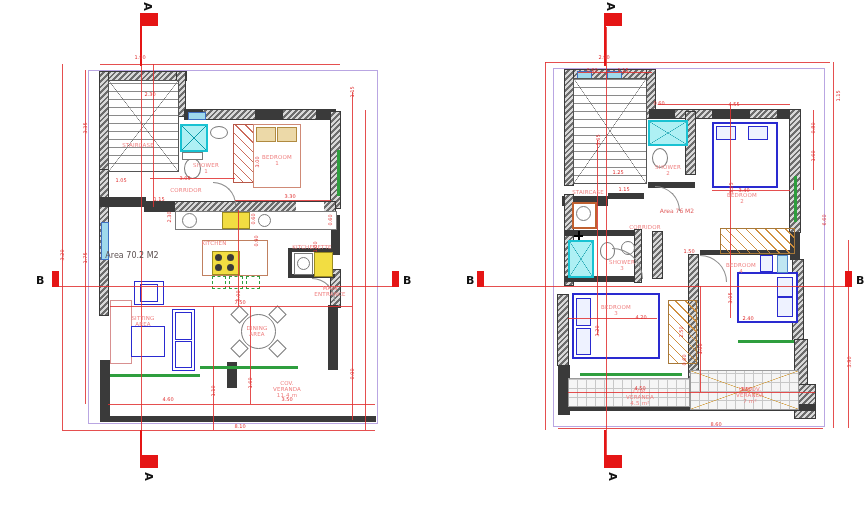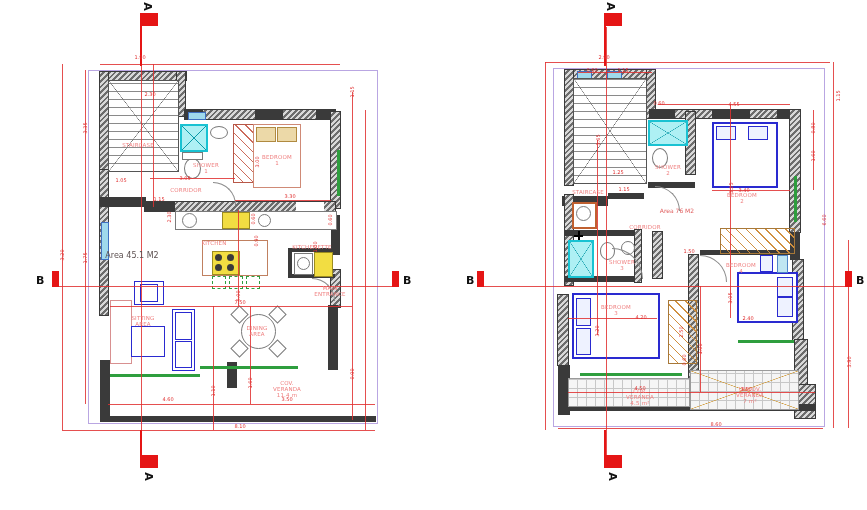--- a/index.html
+++ b/index.html
@@ -164,21 +164,21 @@
     <div class="flag" style="left:140px;top:13px;width:18px;height:13px"></div>
     <div class="flag" style="left:140px;top:26px;width:2px;height:40px"></div>
     <div class="flag" style="left:140px;top:430px;width:2px;height:28px"></div>
     <div class="flag" style="left:140px;top:455px;width:18px;height:13px"></div>
     <span class="mletter rot" style="left:144px;top:470px">A</span>
     <span class="mletter" style="left:36px;top:274px">B</span>
     <div class="flag" style="left:52px;top:271px;width:7px;height:16px"></div>
     <div class="flag" style="left:392px;top:271px;width:7px;height:16px"></div>
     <span class="mletter" style="left:403px;top:274px">B</span>
 
-    <span class="area-label" style="left:132px;top:255px">Area 45.1 M2</span>
+    <span class="area-label" style="left:132px;top:255px">Area 70.2 M2</span>
     <div class="abs" style="left:0;top:0">
         <span class="room-label" style="left: 138px; top: 145px;">STAIRCASE</span>
         <span class="room-label" style="left: 206px; top: 168px;">SHOWER 1</span>
         <span class="room-label" style="left: 277px; top: 160px;">BEDROOM 1</span>
         <span class="room-label" style="left: 186px; top: 190px;">CORRIDOR</span>
         <span class="room-label" style="left: 214px; top: 243px;">KITCHEN</span>
         <span class="room-label" style="left: 312px; top: 247px;">KITCHENETTE</span>
         <span class="room-label" style="left: 330px; top: 291px;">MAIN
 ENTRANCE</span>
         <span class="room-label" style="left: 143px; top: 321px;">SITTING AREA</span>

